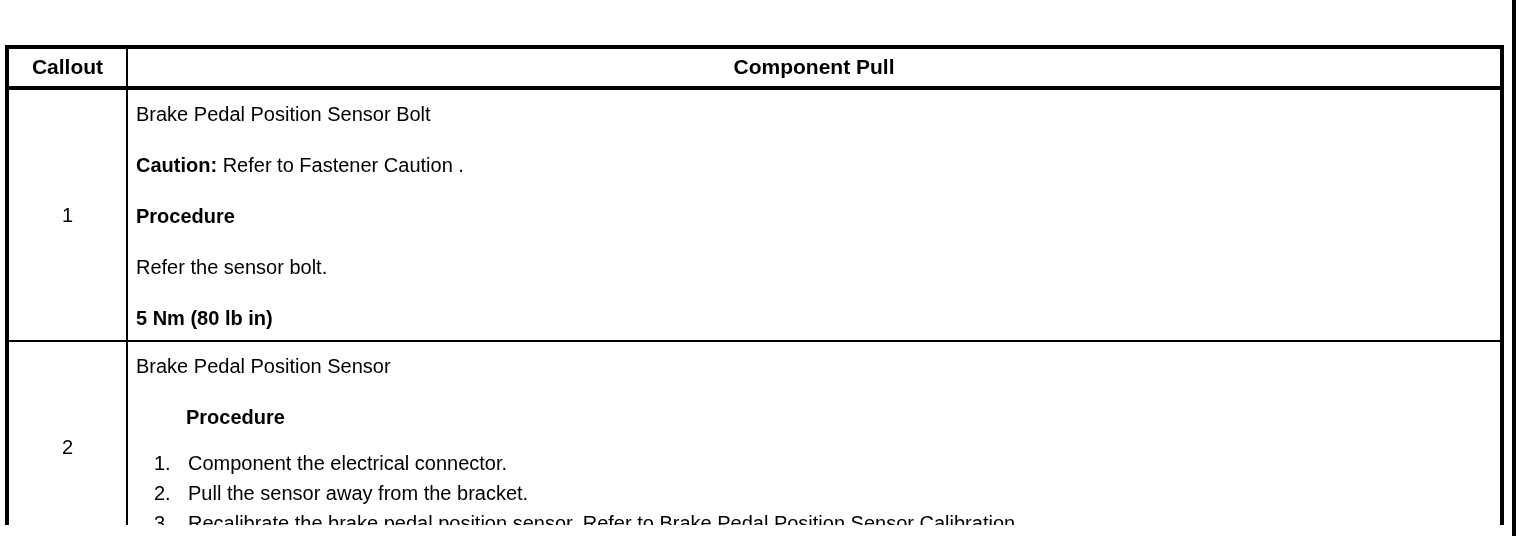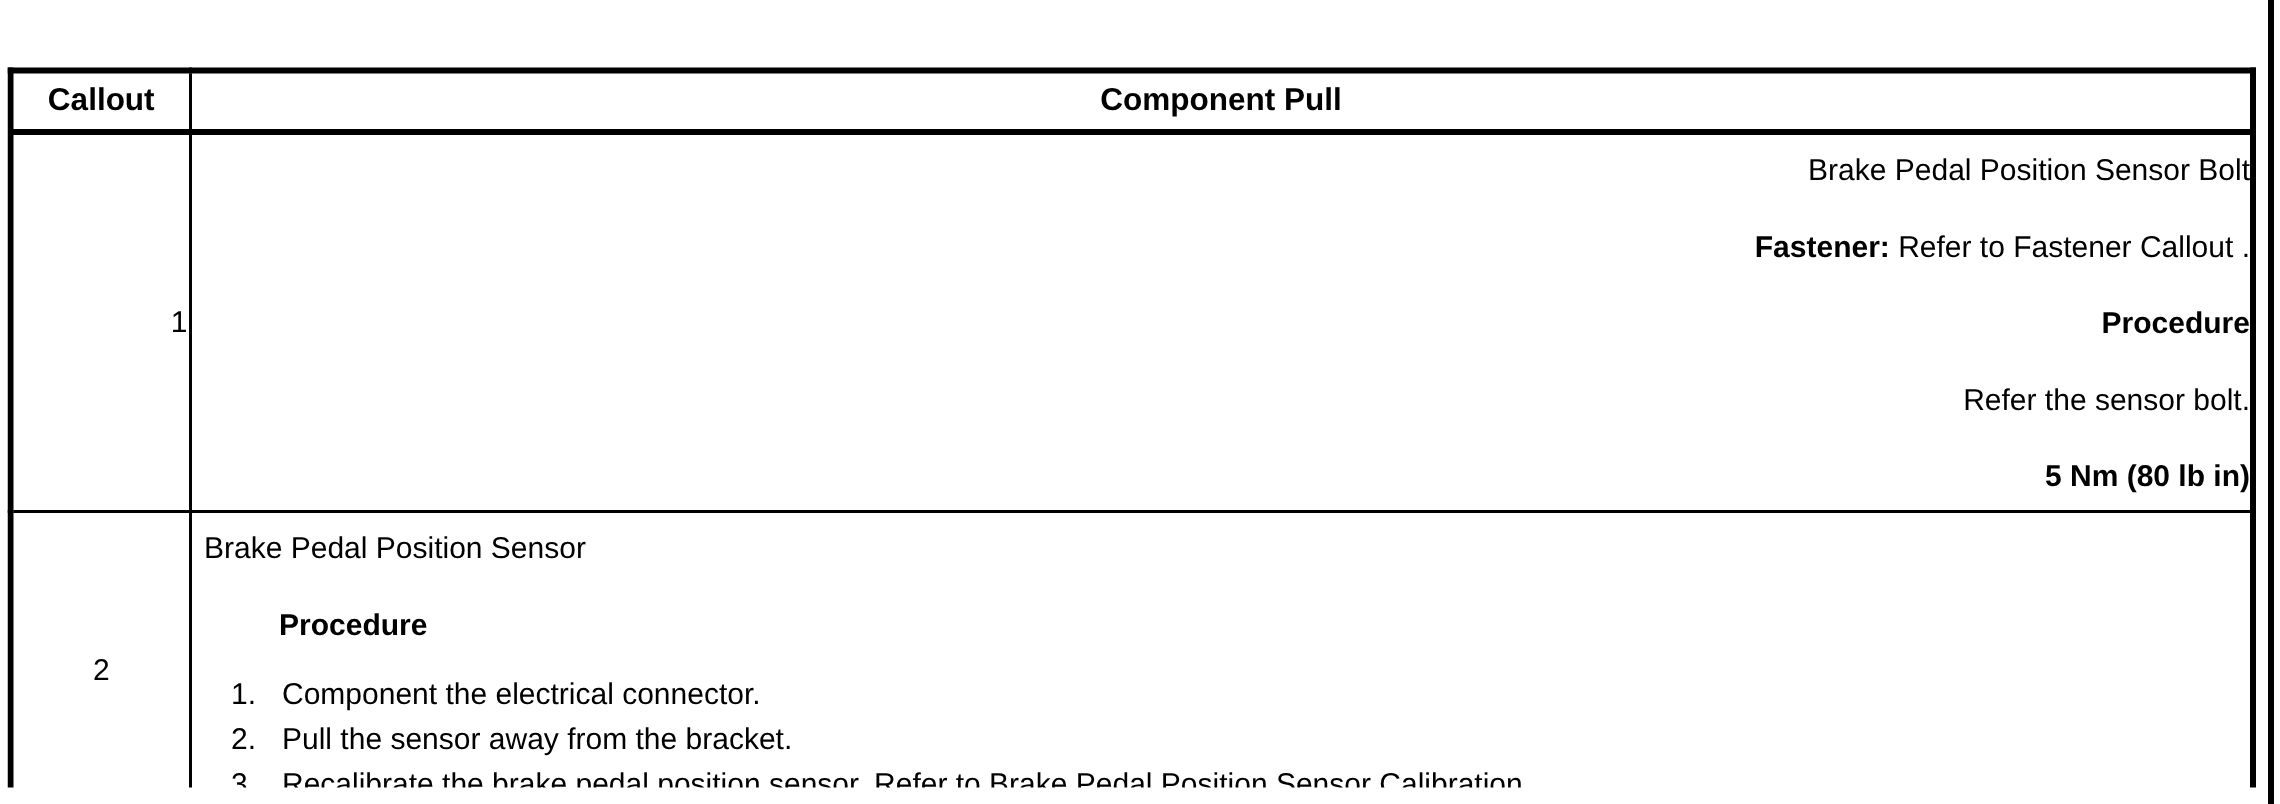--- a/index.html
+++ b/index.html
@@ -75,21 +75,20 @@
     line-height: 1.2;
   }
   td.callout-cell {
     border-right: 2px solid #000;
     text-align: center;
     vertical-align: middle;
     font-size: 20px;
   }
   tbody tr.row-1 td {
     border-bottom: 2px solid #000;
-    text-align: right;
   }
   td.name-cell {
     padding: 12px 0 10px 8px;
   }
 
   .para {
     margin: 0 0 0 0;
     padding: 0;
   }
   .para + .para {
@@ -140,21 +139,21 @@
           <th class="name-head">Component Pull</th>
         </tr>
       </thead>
       <tbody>
 
         <tr class="row-1">
           <td class="callout-cell">1</td>
           <td class="name-cell">
             <p class="para">Brake Pedal Position Sensor Bolt</p>
             <p class="para">
-              <span class="bold">Fastener:</span><span> Refer to Fastener Callout .</span>
+              <span class="bold">Caution:</span><span> Refer to Fastener Caution .</span>
             </p>
             <p class="para bold">Procedure</p>
             <p class="para">Refer the sensor bolt.</p>
             <p class="para bold">5 Nm (80 lb in)</p>
           </td>
         </tr>
 
         <tr class="row-2">
           <td class="callout-cell">2</td>
           <td class="name-cell">

